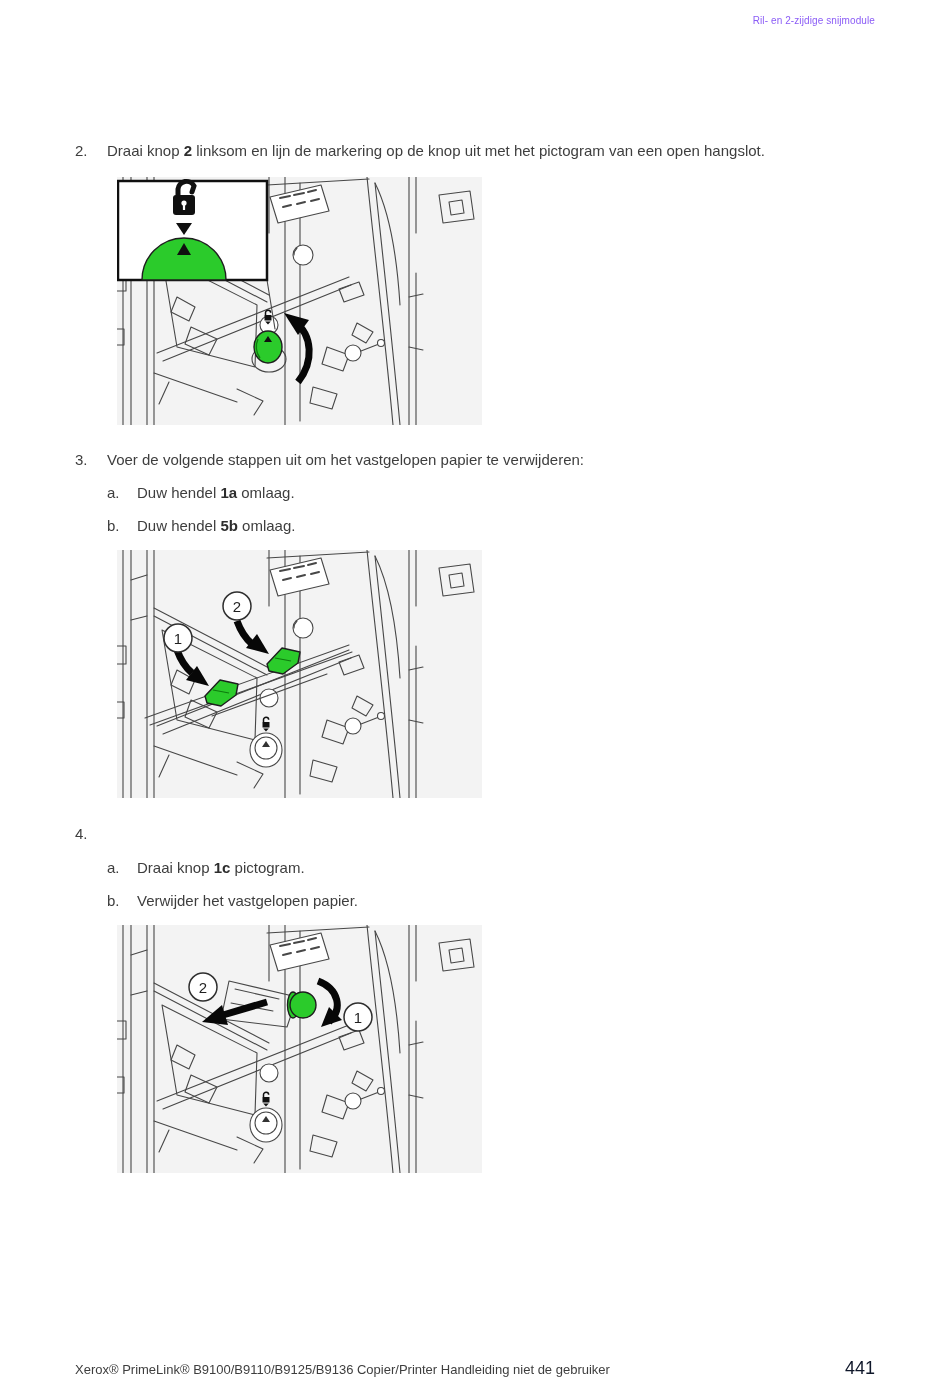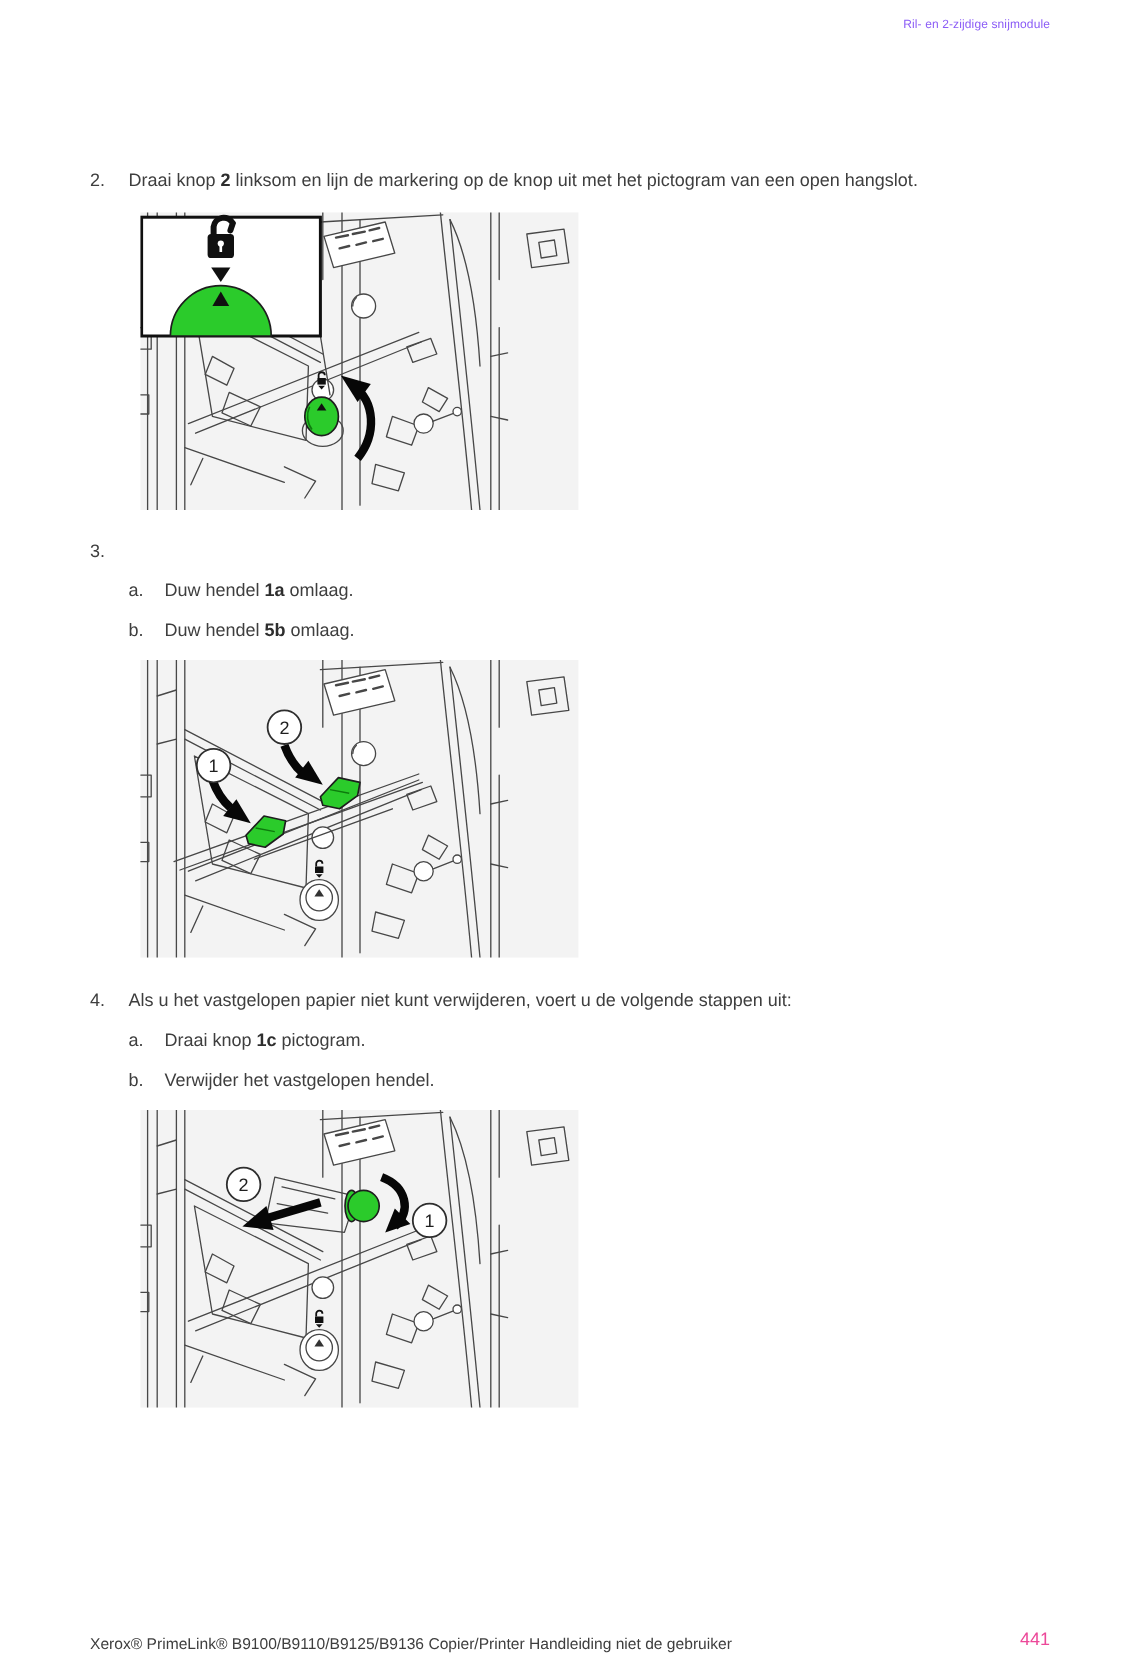--- a/index.html
+++ b/index.html
@@ -40,21 +40,21 @@
   .callout-circle { fill:#fff; stroke:#2e2e2e; stroke-width:1.5; }
   .callout-num {
     font-family:"Liberation Sans", sans-serif; font-size:15px; fill:#1f1f1f;
     text-anchor:middle;
   }
   .ink { fill:#101010; stroke:none; }
   .footer-left {
     position:absolute; left:75px; top:1362px; font-size:13px; color:#3e3e3e;
   }
   .footer-page {
-    position:absolute; right:75px; top:1358px; font-size:15px; color:#ec4899;
+    position:absolute; right:75px; top:1358px; font-size:18px; color:#0f172a;
   }
 </style>
 </head>
 <body>
 
 <svg width="0" height="0" style="position:absolute" aria-hidden="true">
   <defs>
     <g id="machine-base" class="lineart">
 
       <path d="M6,0 V248 M14,0 V248 M30,0 V248 M37,0 V248"></path>
@@ -149,20 +149,21 @@
         <use href="#open-padlock" x="67" y="18"></use>
         <polygon class="ink" points="59,46 75,46 67,58"></polygon>
         <path class="green-part" d="M25,103 A42,42 0 0 1 109,103 Z" stroke="#101010" stroke-width="2.5"></path>
         <polygon class="ink" points="67,66 60,78 74,78"></polygon>
       </g>
     </svg>
   </figure>
 
   <div class="step" style="top:450px">
     <span class="step-num">3.</span>
+    <span class="step-text">Voer de volgende stappen uit om het vastgelopen papier te verwijderen:</span>
   </div>
   <div class="substep" style="top:483px">
     <span class="substep-label">a.</span>
     <span><span>Duw hendel </span><span class="bold-ref">1a</span><span> omlaag.</span></span>
   </div>
   <div class="substep" style="top:516px">
     <span class="substep-label">b.</span>
     <span><span>Duw hendel </span><span class="bold-ref">5b</span><span> omlaag.</span></span>
   </div>
 
@@ -200,29 +201,28 @@
         <text class="callout-num" x="120" y="61.5">2</text>
       </g>
 
       <use href="#tiny-padlock" x="149" y="172"></use>
       <use href="#small-knob" x="149" y="198"></use>
     </svg>
   </figure>
 
   <div class="step" style="top:824px">
     <span class="step-num">4.</span>
-    <span class="step-text">Als u het vastgelopen papier niet kunt verwijderen, voert u de volgende stappen uit:</span>
   </div>
   <div class="substep" style="top:858px">
     <span class="substep-label">a.</span>
     <span><span>Draai knop </span><span class="bold-ref">1c</span><span> pictogram.</span></span>
   </div>
   <div class="substep" style="top:891px">
     <span class="substep-label">b.</span>
-    <span>Verwijder het vastgelopen hendel.</span>
+    <span>Verwijder het vastgelopen papier.</span>
   </div>
 
   <figure class="figure" style="top:925px">
     <svg viewBox="0 0 365 248">
       <use href="#machine-base"></use>
 
       <g>
         <polygon class="lineart" points="112,56 180,72 170,102 104,94" fill="#ffffff"></polygon>
         <path class="lineart" d="M118,64 L162,74 M114,78 L156,86"></path>
       </g>

